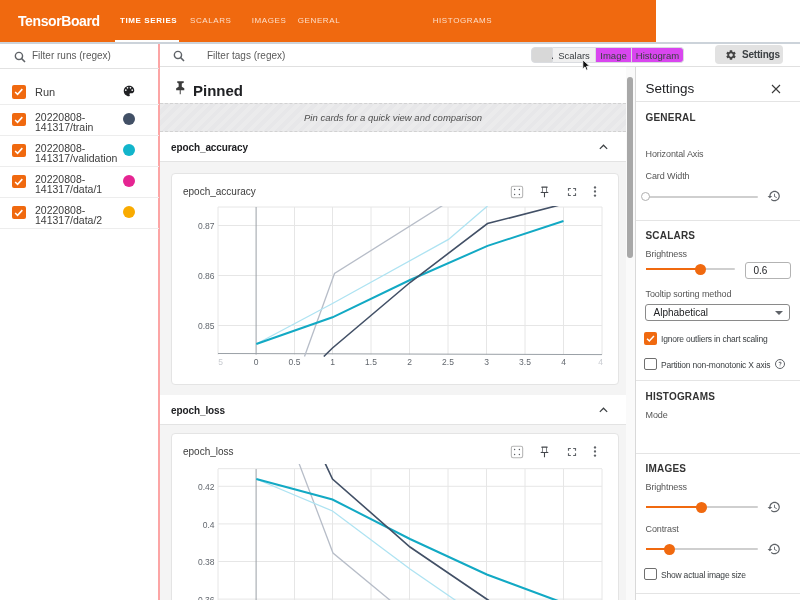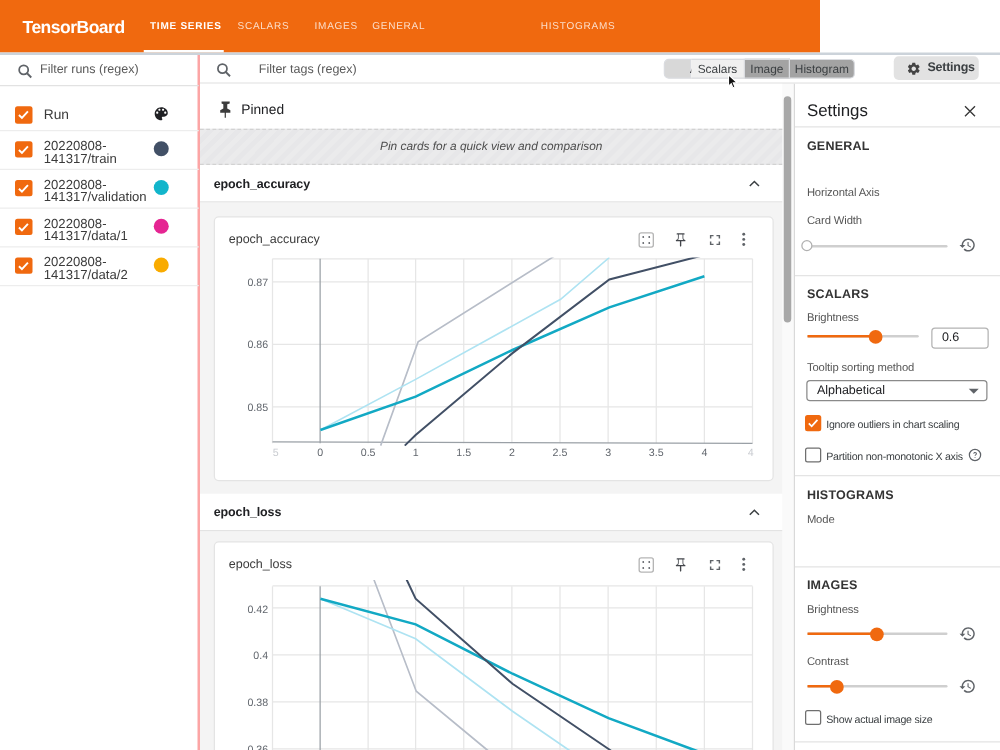--- a/index.html
+++ b/index.html
@@ -23,21 +23,21 @@
 .cbx { position:absolute; width:13.5px; height:13.5px; background:#f0690f; border-radius:2px; }
 .cbx svg { position:absolute; left:1px; top:1px; }
 .cbe { position:absolute; width:12.5px; height:12.5px; background:#fff; border:1.5px solid #6f6f6f; border-radius:2px; }
 .runtxt { position:absolute; left:35px; font-size:10.5px; color:#3b3b3b; line-height:10px; }
 .dot { position:absolute; left:123px; width:12px; height:12px; border-radius:50%; }
 #toolbar { position:absolute; left:160px; top:44px; width:640px; height:22.5px; background:#fff;
   border-bottom:1px solid #e0e0e0; }
 .ftxt { position:absolute; font-size:10px; color:#5a5a5a; }
 .btngroup { position:absolute; left:371px; top:2.5px; height:16px; display:flex; }
 .bg-btn { height:16px; line-height:15px; font-size:9.5px; color:#3c4043; border:1px solid #dadce0;
-  background:#a3a3a3; text-align:center; }
+  background:#d946ef; text-align:center; }
 .bg-btn.sel { background:#d8d8d8; color:#202124;padding-left:20px; }
 #settingsbtn { position:absolute; left:555px; top:1px; width:68px; height:19px; background:#e2e2e2;
   border-radius:4px; color:#3c4043; font-size:10px; font-weight:bold; line-height:19px; letter-spacing:-0.2px; }
 #content { position:absolute; left:160px; top:66.5px; width:466px; height:533.5px; background:#f4f4f4; }
 #pinrow { position:absolute; left:0; top:0.5px; width:466px; height:36px; background:#fff; }
 #pinempty { position:absolute; left:0; top:36.5px; width:466px; height:29px; background:repeating-linear-gradient(135deg,#ebebec 0 4px,#e7e7e9 4px 8px);
   border-top:1px dashed #d2d2d2; border-bottom:1px dashed #d2d2d2; color:#4d4d4d;
   font-size:9.5px; font-style:italic; text-align:center; line-height:28px; }
 .sechead { position:absolute; left:0; width:466px; height:30px; background:#fff;
   border-bottom:1px solid #e3e3e3; }
@@ -166,21 +166,21 @@
     </svg>
     <span style="margin-left:27px;">Settings</span>
   </div>
 </div>
 
 <div id="content">
   <div id="pinrow">
     <svg class="abs" style="left:14px;top:13px;" width="13" height="15.5" viewBox="0 0 24 28">
       <path fill="#3c3c3c" d="M18 2H6v2.8l2.6 1.3v6.2L4 14.8v3.6h6.6v7.6h1.8v-7.6H19v-3.6l-4.6-2.5V6.1L18 4.8z"></path>
     </svg>
-    <div style="position:absolute;left:33px;top:15px;font-size:11px;font-weight:normal;color:#202124;">Pinned</div>
+    <div style="position:absolute;left:33px;top:15px;font-size:15px;font-weight:bold;color:#202124;">Pinned</div>
   </div>
   <div id="pinempty">Pin cards for a quick view and comparison</div>
 
   <div class="sechead" style="top:65.5px;">
     <div class="t">epoch_accuracy</div>
     <svg class="abs" style="left:438px;top:10px;" width="11" height="11" viewBox="0 0 24 24">
         <path fill="none" stroke="#3c4043" stroke-width="2.6" d="M4 15l8-8 8 8"></path>
       </svg>
   </div>
   <div class="card" style="top:106.5px;height:212px;">

